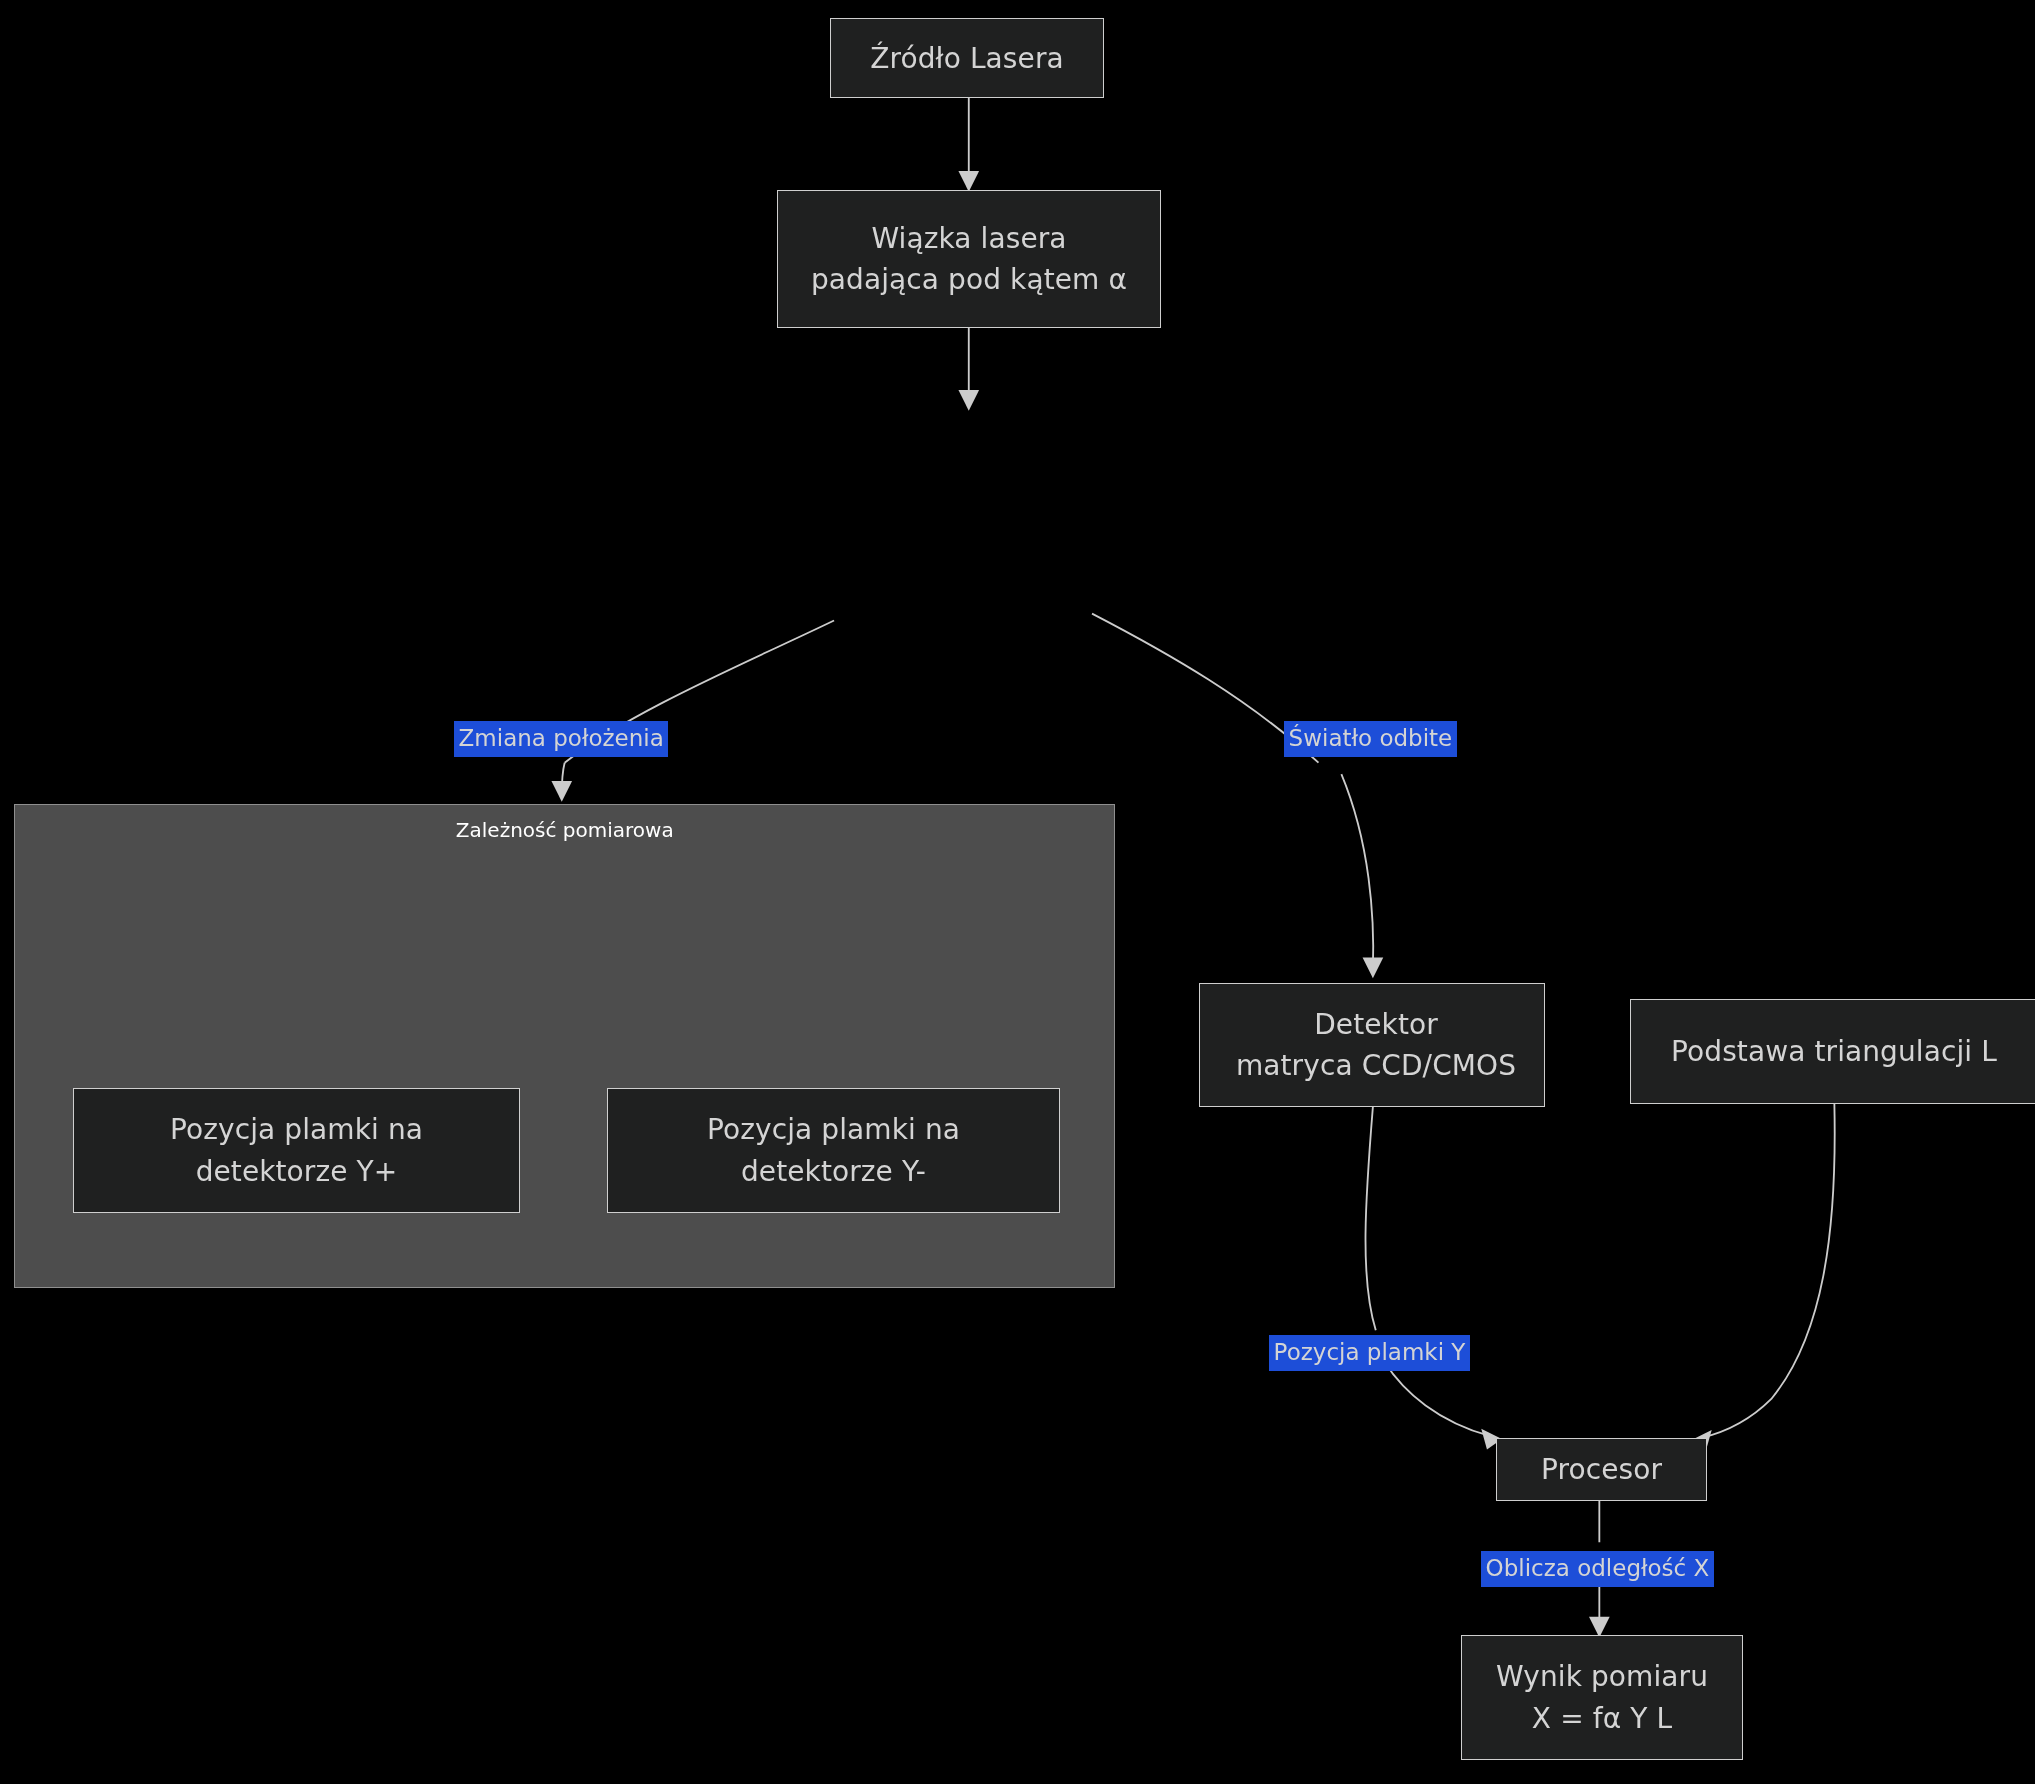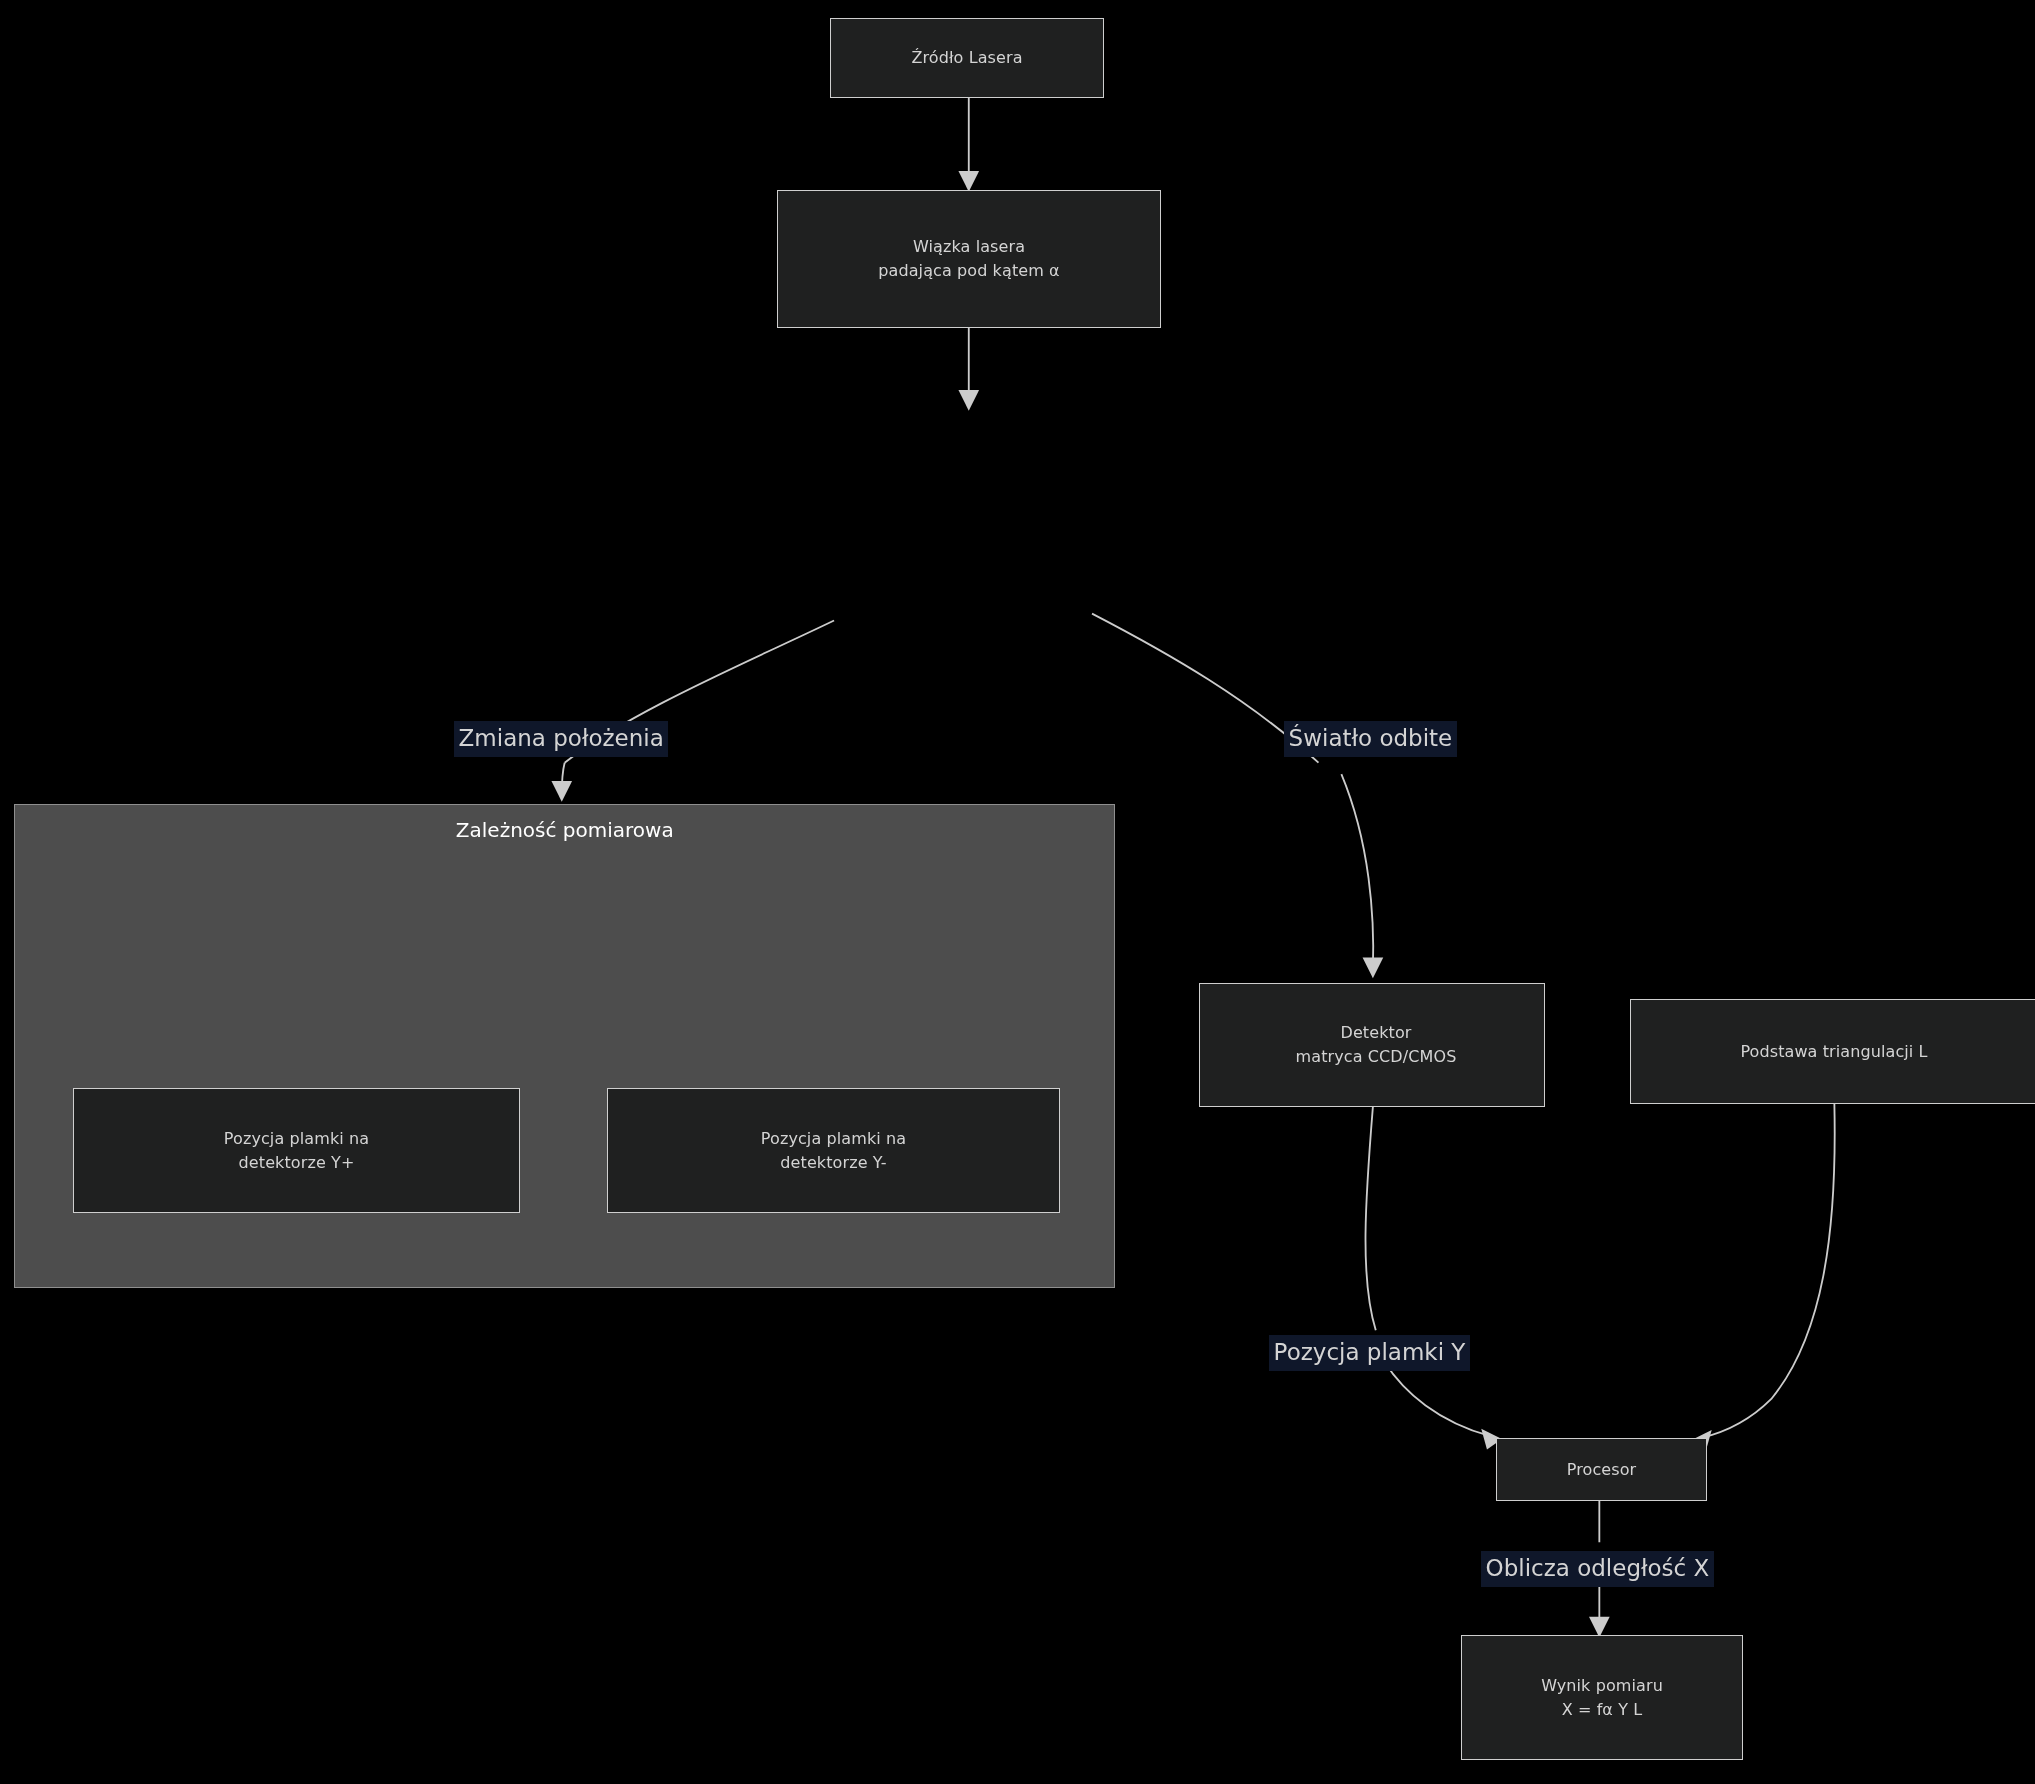--- a/index.html
+++ b/index.html
@@ -36,21 +36,21 @@
     position: absolute;
     box-sizing: border-box;
     background: #1f2020;
     border: 1.7px solid #cfcfcf;
     color: #d4d4d4;
     display: flex;
     flex-direction: column;
     align-items: center;
     justify-content: center;
     text-align: center;
-    font-size: 16px;
+    font-size: 28px;
     line-height: 1.48;
     letter-spacing: 0.1px;
   }
   .node.circle {
     border-radius: 50%;
   }
   .subgraph {
     position: absolute;
     box-sizing: border-box;
     background: #4d4d4d;
@@ -60,21 +60,21 @@
     position: absolute;
     left: 0;
     right: 0;
     top: 12.6px;
     text-align: center;
     color: #ffffff;
     font-size: 20px;
   }
   .edge-label {
     position: absolute;
-    background: #0f172a;
+    background: #1d4ed8;
     color: #d4d4d4;
     font-size: 23px;
     line-height: 1.0;
     padding: 5.7px 4.6px 6.9px 4.6px;
     white-space: nowrap;
     box-sizing: border-box;
   }
   .node-line { display: block; }
 </style>
 </head>

